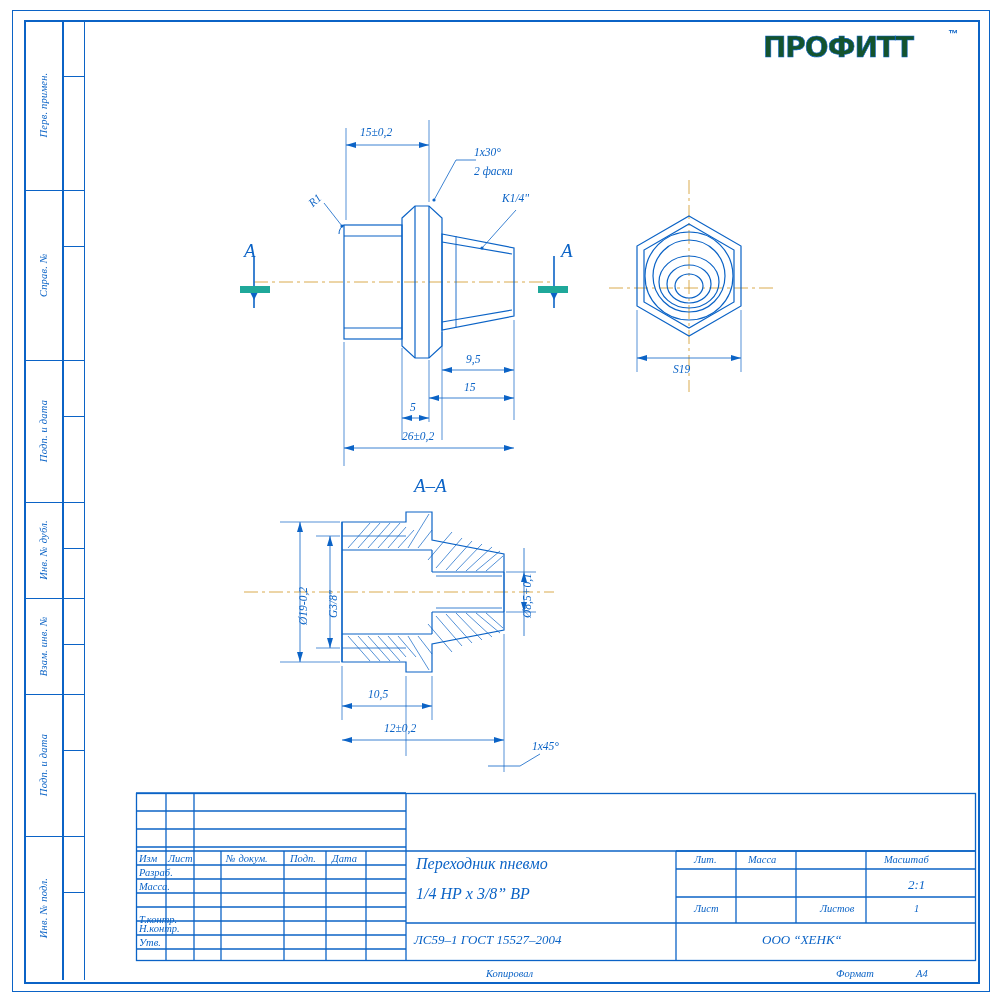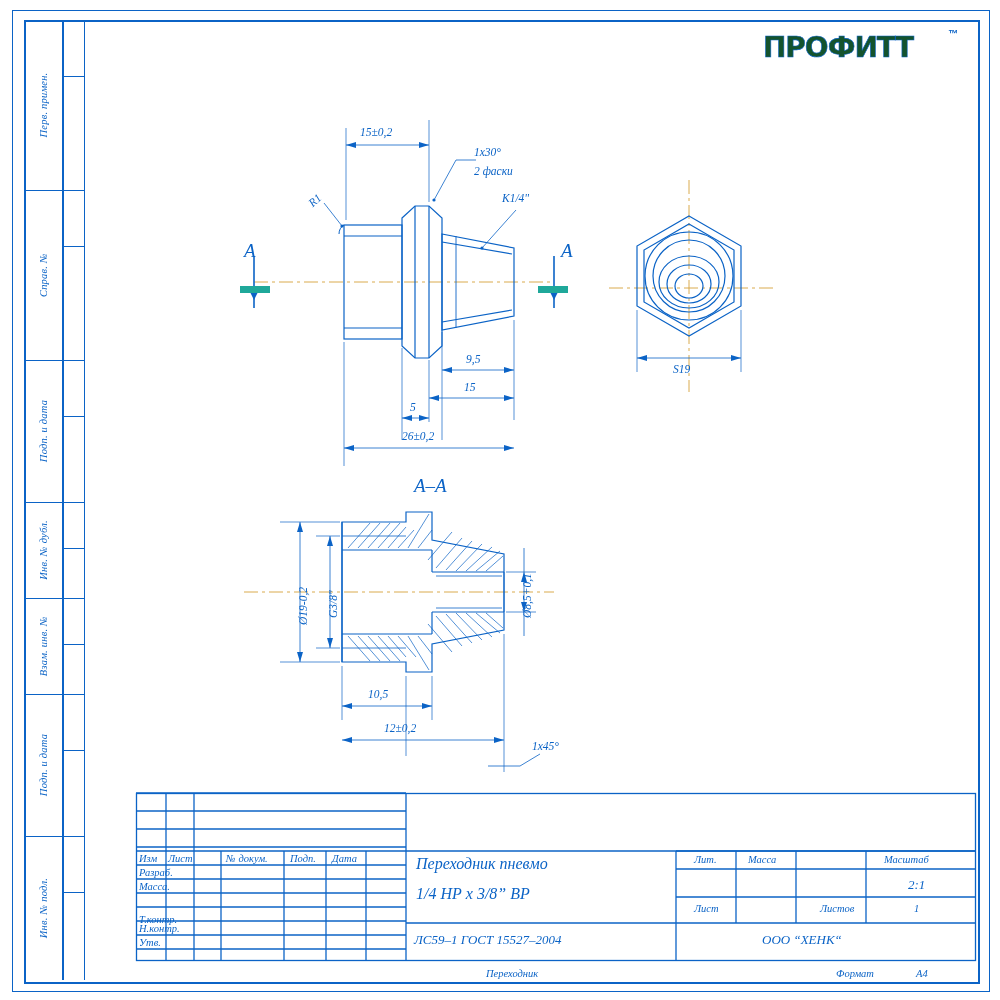--- a/index.html
+++ b/index.html
@@ -363,18 +363,18 @@
     <div class="tb-text" style="left:558px;top:61px;">Лит.</div>
     <div class="tb-text" style="left:612px;top:61px;">Масса</div>
     <div class="tb-text" style="left:748px;top:61px;text-align:right;">Масштаб</div>
     <div class="tb-text tb-mid" style="left:772px;top:84px;">2:1</div>
     <div class="tb-text" style="left:558px;top:110px;">Лист</div>
     <div class="tb-text" style="left:684px;top:110px;">Листов</div>
     <div class="tb-text" style="left:778px;top:110px;">1</div>
 
     <div class="tb-text tb-mid" style="left:590px;top:139px;margin-left:36px;">ООО “ХЕНК“</div>
 
-    <div class="tb-text" style="left:350px;top:175px;">Переходник</div>
+    <div class="tb-text" style="left:350px;top:175px;">Копировал</div>
     <div class="tb-text" style="left:700px;top:175px;">Формат</div>
     <div class="tb-text" style="left:780px;top:175px;">А4</div>
   </div>
 
 </div>
 
 </body></html>

